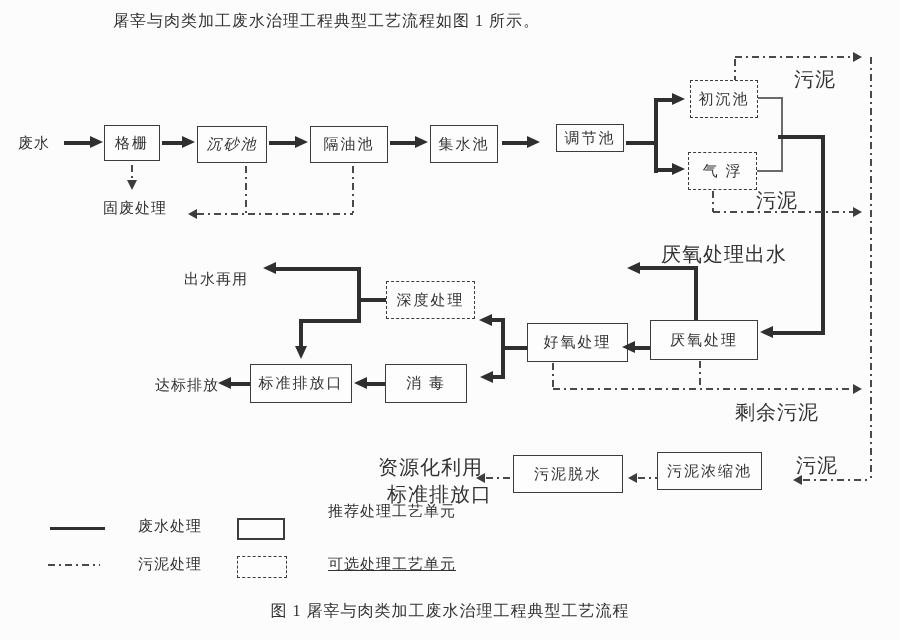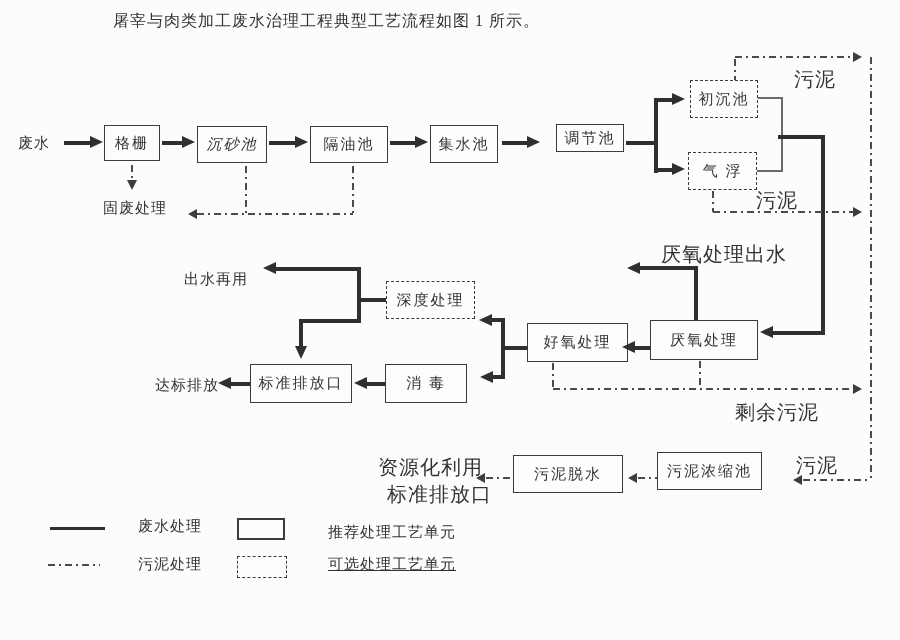--- a/index.html
+++ b/index.html
@@ -197,21 +197,22 @@
       <span>污泥脱水</span>
     </div>
   <div class="hdd" style="left:486px;top:477px;width:27px;"></div>
   <div class="ah al-s" style="left:476px;top:473px;"></div>
   <div class="txt lbl-s" style="left:378px;top:454px;">资源化利用</div>
   <div class="txt lbl-s" style="left:387px;top:481px;">标准排放口</div>
 
   <div class="legend-line-solid" style="left:50px;top:527px;width:55px;"></div>
   <div class="txt lbl" style="left:138px;top:517px;">废水处理</div>
   <div class="legend-box" style="left:237px;top:518px;width:48px;height:22px;border:2px solid #3c3c3c;"></div>
-  <div class="txt lbl" style="left:328px;top:523px;">推荐处理工艺单元</div>
+  <div class="txt lbl" style="left:328px;top:502px;">推荐处理工艺单元</div>
 
   <div class="hdd" style="left:48px;top:564px;width:52px;"></div>
   <div class="txt lbl" style="left:138px;top:555px;">污泥处理</div>
   <div class="legend-box" style="left:237px;top:556px;width:50px;height:22px;border:1.8px dashed #3c3c3c;"></div>
   <div class="txt lbl" style="left:328px;top:555px;text-decoration:underline;">可选处理工艺单元</div>
 
+  <div class="txt caption" style="top:601px;">图 1  屠宰与肉类加工废水治理工程典型工艺流程</div>
 
 </div>
 
 </body></html>

